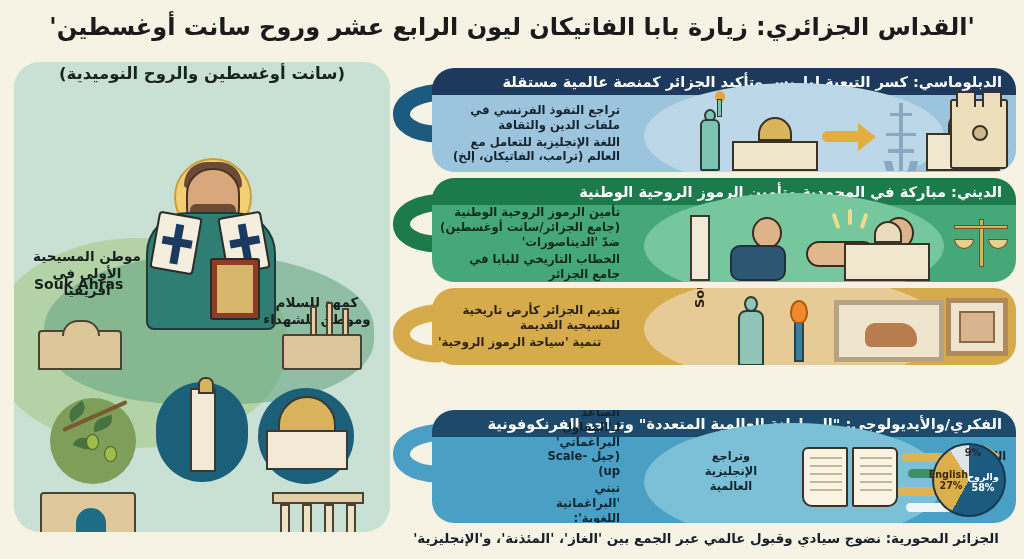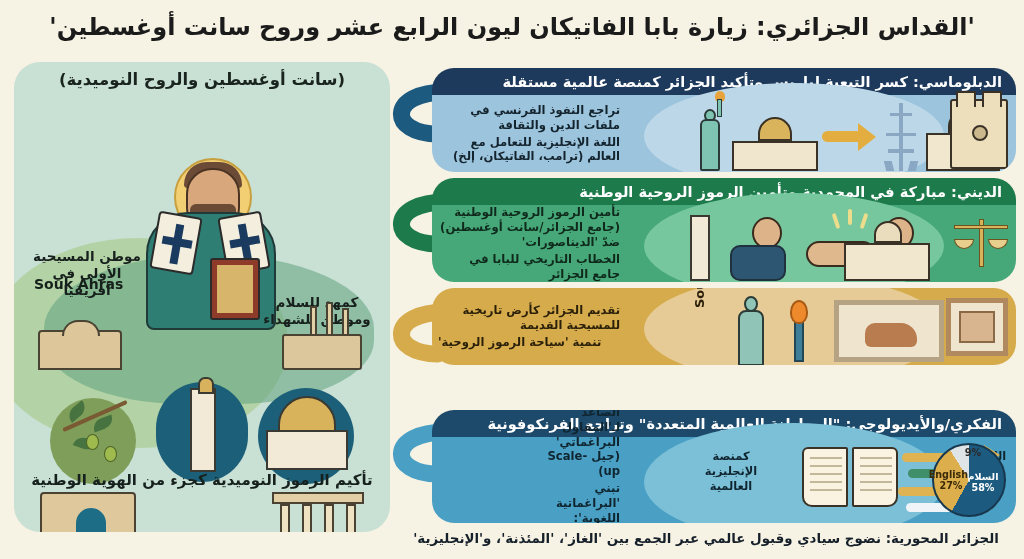--- a/index.html
+++ b/index.html
@@ -23,21 +23,21 @@
   #left-card {
     position: absolute; left: 14px; top: 62px; width: 376px; height: 470px;
     background: #c9e0d5; border-radius: 26px; overflow: hidden;
   }
   #left-card .hero-title {
     margin-top: 14px; text-align: center; font-size: 23px; font-weight: 700;
     color: #16201c; line-height: 1.15;
   }
   #left-card .hero-sub {
     text-align: center; font-size: 16.5px; font-weight: 700; color: #1a241f;
-    margin-top: 8px;
+    margin-top: 2px;
   }
   .lc-note {
     position: absolute; font-size: 13.5px; font-weight: 700; color: #17201c;
     line-height: 1.25; text-align: center; direction: rtl;
   }
   #note-tr { top: 146px; right: 16px; width: 112px; }
   #note-tl { top: 138px; left: 14px;  width: 118px; margin-top: 48px; }
   #note-br { top: 232px; right: 18px; width: 110px; }
   #note-bl { top: 228px; left: 16px;  width: 122px; }
   #note-bottom {
@@ -326,21 +326,20 @@
     <div id="souk-gate"></div>
     <div id="temple">
       <span class="roof"></span>
       <span class="col" style="left:8px;"></span>
       <span class="col" style="left:30px;"></span>
       <span class="col" style="left:52px;"></span>
       <span class="col" style="left:74px;"></span>
 
     </div>
 
-    <div id="note-bottom">تأكيم الرموز النوميدية كجزء من الهوية الوطنية</div>
   </div>
 
   <svg id="connectors" viewBox="0 0 80 474">
     <path d="M78 32 C 20 32, 20 74, 70 74" stroke="#1d5a80" stroke-width="17" fill="none" stroke-linecap="round"></path>
     <path d="M78 142 C 20 142, 20 184, 70 184" stroke="#1d7a4b" stroke-width="17" fill="none" stroke-linecap="round"></path>
     <path d="M78 252 C 20 252, 20 294, 70 294" stroke="#d6ab4c" stroke-width="17" fill="none" stroke-linecap="round"></path>
     <path d="M78 372 C 20 372, 20 414, 70 414" stroke="#4aa0c4" stroke-width="17" fill="none" stroke-linecap="round"></path>
   </svg>
 
   <div class="panel" id="p-dip">
@@ -446,21 +445,21 @@
         </span>
     </div>
   </div>
 
   <div class="panel" id="p-ide">
     <div class="ph">الفكري/والأيديولوجي: "المواطنة العالمية المتعددة" وتراجع الفرنكوفونية</div>
     <div class="pb">
       <div class="art">
         <span class="blob"></span>
         <span class="bk-label" id="bk-right">اللغة العالمية الثقافة</span>
-        <span class="bk-label" id="bk-left">كمنصة الإنجليزية العالمية</span>
+        <span class="bk-label" id="bk-left">وتراجع الإنجليزية العالمية</span>
         <span class="openbook">
           <span class="ob-l">
             <span class="ob-line" style="left:6px;top:8px;width:32px;"></span>
             <span class="ob-line" style="left:6px;top:16px;width:32px;"></span>
             <span class="ob-line" style="left:6px;top:24px;width:32px;"></span>
             <span class="ob-line" style="left:6px;top:32px;width:32px;"></span>
             <span class="ob-line" style="left:6px;top:40px;width:32px;"></span>
           </span>
           <span class="ob-r">
             <span class="ob-line" style="left:6px;top:8px;width:32px;"></span>
@@ -482,21 +481,21 @@
           <span class="flowtip" style="left:292px;top:59px;border-left:14px solid #eef4f7;"></span>
         </span>
       </div>
       <div class="txt">
         <p>تحول الجيل الصاعد لـ'المقاول البراغماتي' (جيل Scale-up)</p>
         <p>تبني 'البراغماتية اللغوية': الإنجليزية لترامب، للعلم، للبابا</p>
       </div>
       <span class="pie-wrap">
         <span class="pie" id="pie-shape" style="background: conic-gradient(rgb(29, 90, 128) 0deg, rgb(29, 90, 128) 208.8deg, rgb(220, 174, 76) 208.8deg, rgb(220, 174, 76) 327.6deg, rgb(223, 228, 230) 327.6deg, rgb(223, 228, 230) 360deg);"></span>
         <span class="pie-lab" id="pl-0">
-          <span>السلام</span><br><span>58%</span>
+          <span>والروح</span><br><span>58%</span>
         </span>
         <span class="pie-lab" id="pl-1">
           <span>English</span><br><span>27%</span>
         </span>
         <span class="pie-lab" id="pl-2">9%</span>
       </span>
     </div>
   </div>
 
   <div id="bottom-caption">الجزائر المحورية: نضوج سيادي وقبول عالمي عبر الجمع بين 'الغاز'، 'المئذنة'، و'الإنجليزية'</div>

